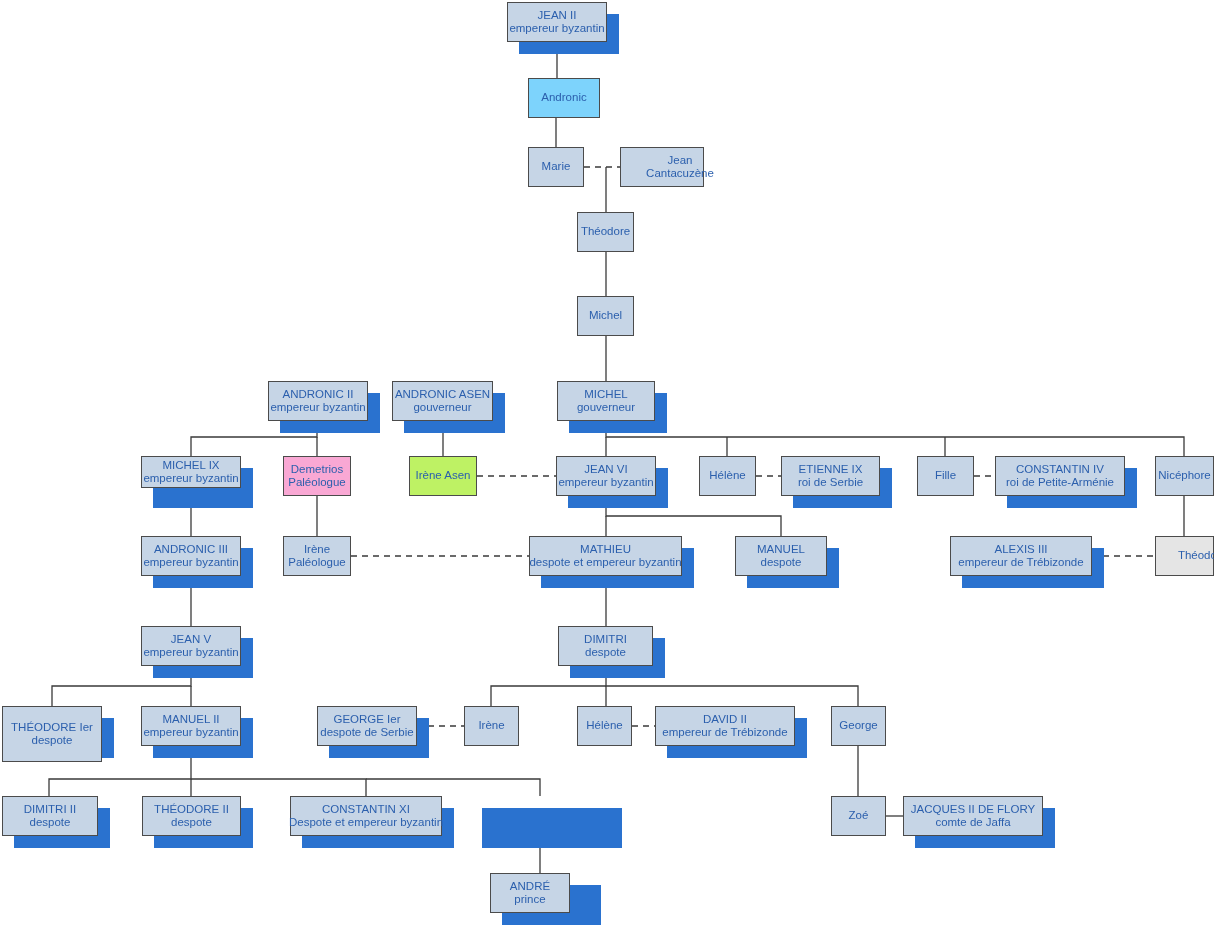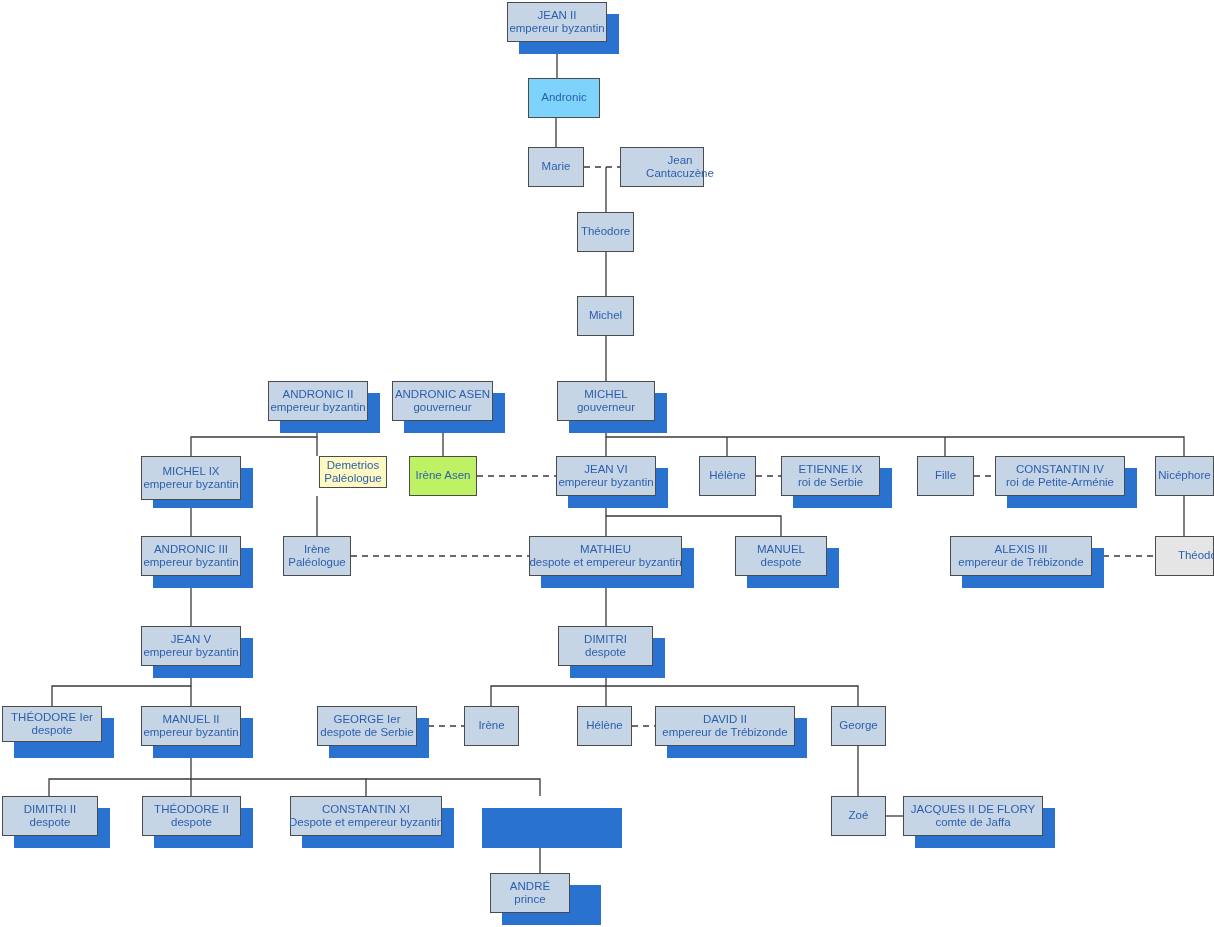--- a/index.html
+++ b/index.html
@@ -108,25 +108,25 @@
       <span class="l2">empereur byzantin</span>
     </div>
     <div class="node" style="left: 392px; top: 381px; width: 101px; height: 40px; background: rgb(198, 213, 230); border-color: rgb(75, 75, 75); color: rgb(43, 95, 173);">
       <span class="l1">ANDRONIC ASEN</span>
       <span class="l2">gouverneur</span>
     </div>
     <div class="node" style="left: 557px; top: 381px; width: 98px; height: 40px; background: rgb(198, 213, 230); border-color: rgb(75, 75, 75); color: rgb(43, 95, 173);">
       <span class="l1">MICHEL</span>
       <span class="l2">gouverneur</span>
     </div>
-    <div class="node" style="left: 141px; top: 456px; width: 100px; height: 44px; background: rgb(198, 213, 230); border-color: rgb(75, 75, 75); color: rgb(43, 95, 173);">
+    <div class="node" style="left: 141px; top: 456px; width: 100px; height: 32px; background: rgb(198, 213, 230); border-color: rgb(75, 75, 75); color: rgb(43, 95, 173);">
       <span class="l1">MICHEL IX</span>
       <span class="l2">empereur byzantin</span>
     </div>
-    <div class="node" style="left: 283px; top: 456px; width: 68px; height: 32px; background: #fef9c3; border-color: rgb(75, 75, 75); color: rgb(43, 95, 173); margin-left: 36px;">
+    <div class="node" style="left: 283px; top: 456px; width: 68px; height: 40px; background: #f9a8d4; border-color: rgb(75, 75, 75); color: rgb(43, 95, 173);">
       <span class="l1">Demetrios</span>
       <span class="l2">Paléologue</span>
     </div>
     <div class="node" style="left: 409px; top: 456px; width: 68px; height: 40px; background: #bef264; border-color: rgb(75, 75, 75); color: rgb(43, 95, 173);">
       <span class="l1">Irène Asen</span>
     </div>
     <div class="node" style="left: 556px; top: 456px; width: 100px; height: 40px; background: rgb(198, 213, 230); border-color: rgb(75, 75, 75); color: rgb(43, 95, 173);">
       <span class="l1">JEAN VI</span>
       <span class="l2">empereur byzantin</span>
     </div>
@@ -171,21 +171,21 @@
       <span class="l1">Théodora</span>
     </div>
     <div class="node" style="left: 141px; top: 626px; width: 100px; height: 40px; background: rgb(198, 213, 230); border-color: rgb(75, 75, 75); color: rgb(43, 95, 173);">
       <span class="l1">JEAN V</span>
       <span class="l2">empereur byzantin</span>
     </div>
     <div class="node" style="left: 558px; top: 626px; width: 95px; height: 40px; background: rgb(198, 213, 230); border-color: rgb(75, 75, 75); color: rgb(43, 95, 173);">
       <span class="l1">DIMITRI</span>
       <span class="l2">despote</span>
     </div>
-    <div class="node" style="left: 2px; top: 706px; width: 100px; height: 36px; background: rgb(198, 213, 230); border-color: rgb(75, 75, 75); color: rgb(43, 95, 173);">
+    <div class="node" style="left: 2px; top: 706px; width: 100px; height: 56px; background: rgb(198, 213, 230); border-color: rgb(75, 75, 75); color: rgb(43, 95, 173);">
       <span class="l1">THÉODORE Ier</span>
       <span class="l2">despote</span>
     </div>
     <div class="node" style="left: 141px; top: 706px; width: 100px; height: 40px; background: rgb(198, 213, 230); border-color: rgb(75, 75, 75); color: rgb(43, 95, 173);">
       <span class="l1">MANUEL II</span>
       <span class="l2">empereur byzantin</span>
     </div>
     <div class="node" style="left: 317px; top: 706px; width: 100px; height: 40px; background: rgb(198, 213, 230); border-color: rgb(75, 75, 75); color: rgb(43, 95, 173);">
       <span class="l1">GEORGE Ier</span>
       <span class="l2">despote de Serbie</span>

